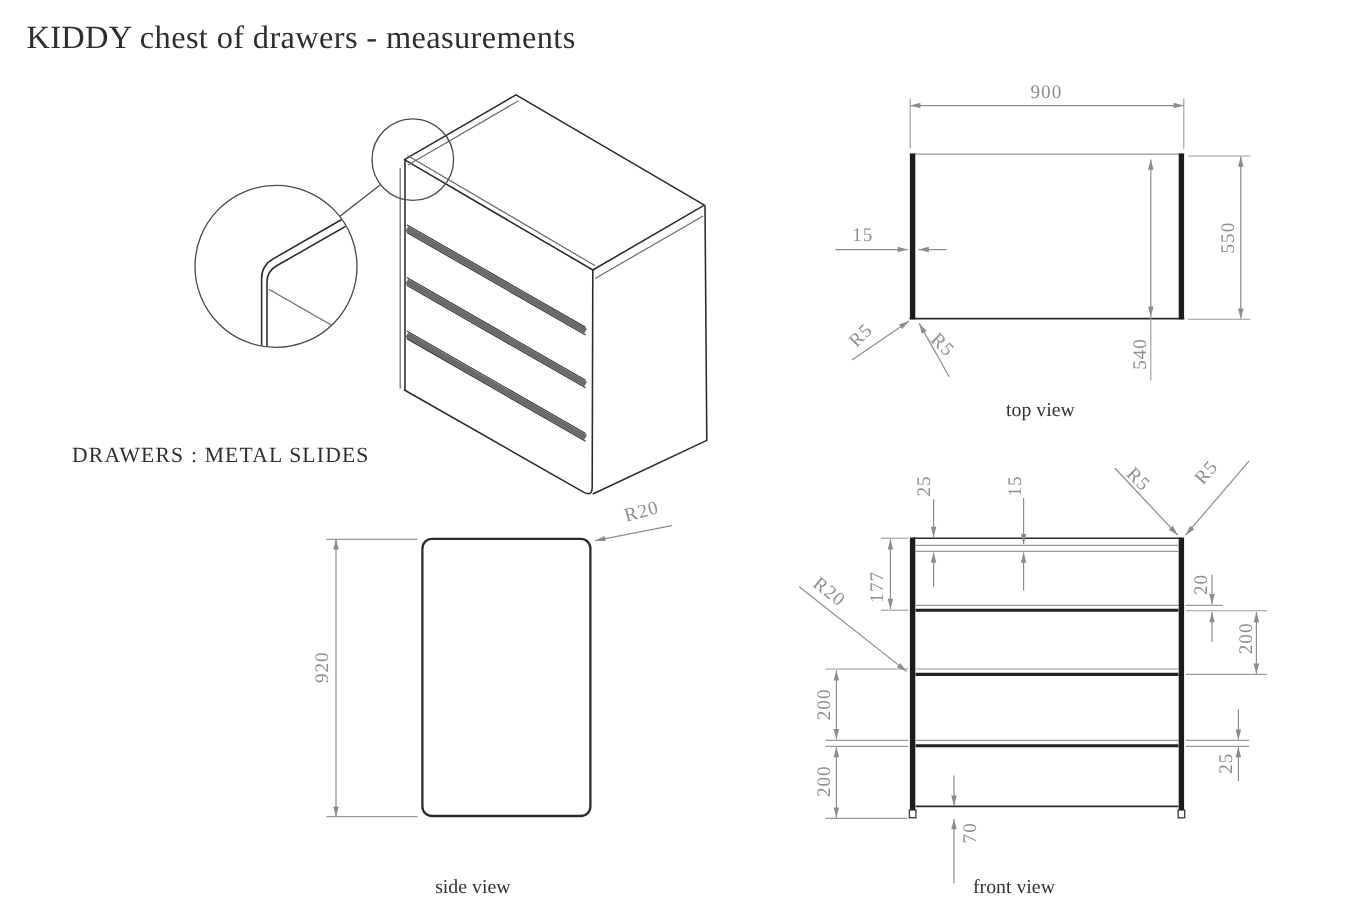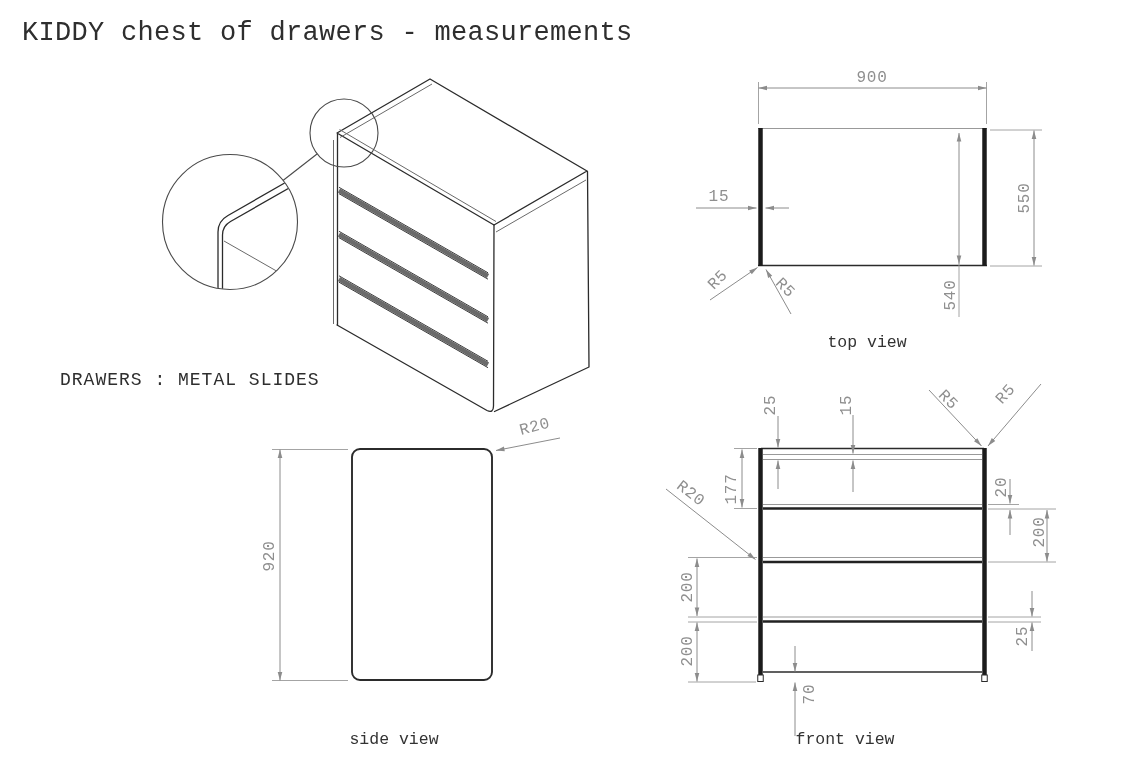--- a/index.html
+++ b/index.html
@@ -1,17 +1,17 @@
 <!DOCTYPE html>
 <html><head>
 <meta charset="utf-8">
 <style>
   html,body{margin:0;padding:0;background:#ffffff;}
   .page{position:relative;width:1125px;height:759px;background:#fff;overflow:hidden;
-        font-family:Liberation Mono, monospace;}
+        font-family:Liberation Serif, serif;}
   svg{position:absolute;left:0;top:0;}
   .edge{stroke:#2b2b2b;stroke-width:1.3;fill:none;stroke-linejoin:round;stroke-linecap:round;}
   .edge-thin{stroke:#6a6a6a;stroke-width:1;fill:none;}
   .panel{stroke:#1c1c1c;stroke-width:4.5;fill:none;}
   .hline-dark{stroke:#2b2b2b;stroke-width:1.3;}
   .hline-heavy{stroke:#222;stroke-width:2.6;}
   .hline-gray{stroke:#999;stroke-width:1;}
   .dim{stroke:#8c8c8c;stroke-width:1;fill:none;}
   .ext{stroke:#9a9a9a;stroke-width:0.9;fill:none;}
   .dimtext{fill:#8f8f8f;font-size:16px;letter-spacing:0.8px;}

